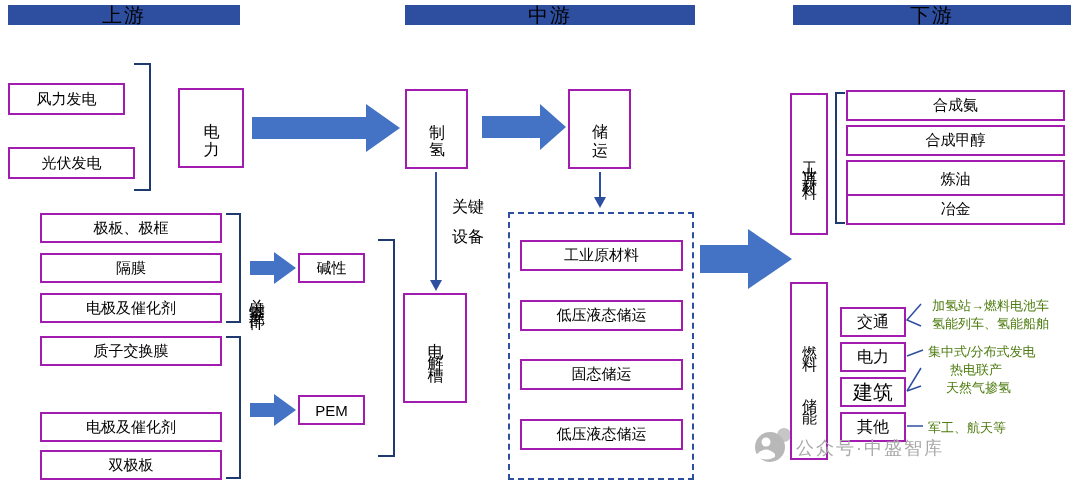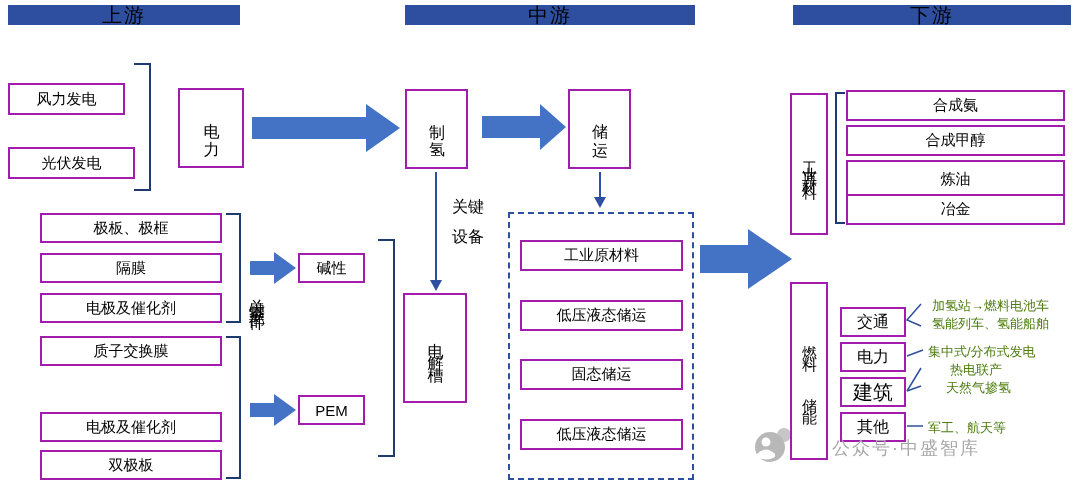--- a/index.html
+++ b/index.html
@@ -23,21 +23,21 @@
   .ls-l  { letter-spacing:12px; }
   .ls-m  { letter-spacing:6px; }
   .ls-s  { letter-spacing:4px; }
   .lbl { position:absolute; font-size:16px; }
   .wraplbl { width:36px; line-height:30px; text-align:center; }
   .dashed {
     position:absolute; border:2px dashed #2e4fa0; box-sizing:border-box;
     background:transparent;
   }
   .ann { position:absolute; font-size:13px; white-space:nowrap; color:#4d7c0f; }
-  .wm-text { position:absolute; font-size:18px; color:#a8a8a8; letter-spacing:2px;margin-left:36px; }
+  .wm-text { position:absolute; font-size:18px; color:#a8a8a8; letter-spacing:2px; }
   svg.overlay { position:absolute; left:0; top:0; pointer-events:none; }
 </style>
 </head>
 <body>
 
 <div class="canvas">
 
   <svg class="overlay" width="1080" height="487" viewBox="0 0 1080 487">
 
     <path d="M252 117 H366 V104 L400 128 L366 152 V139 H252 Z" fill="#4472c4"></path>

